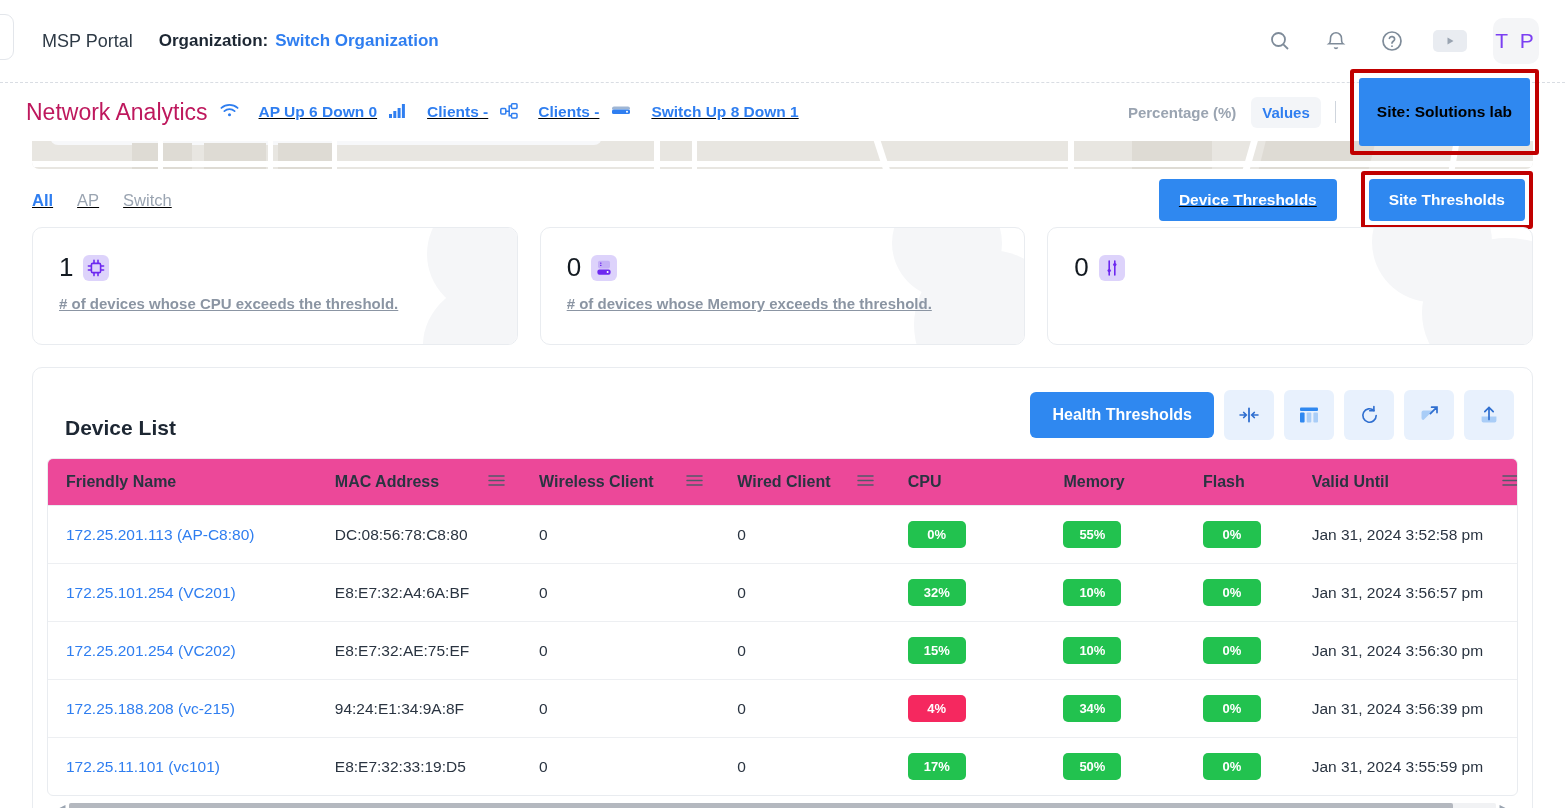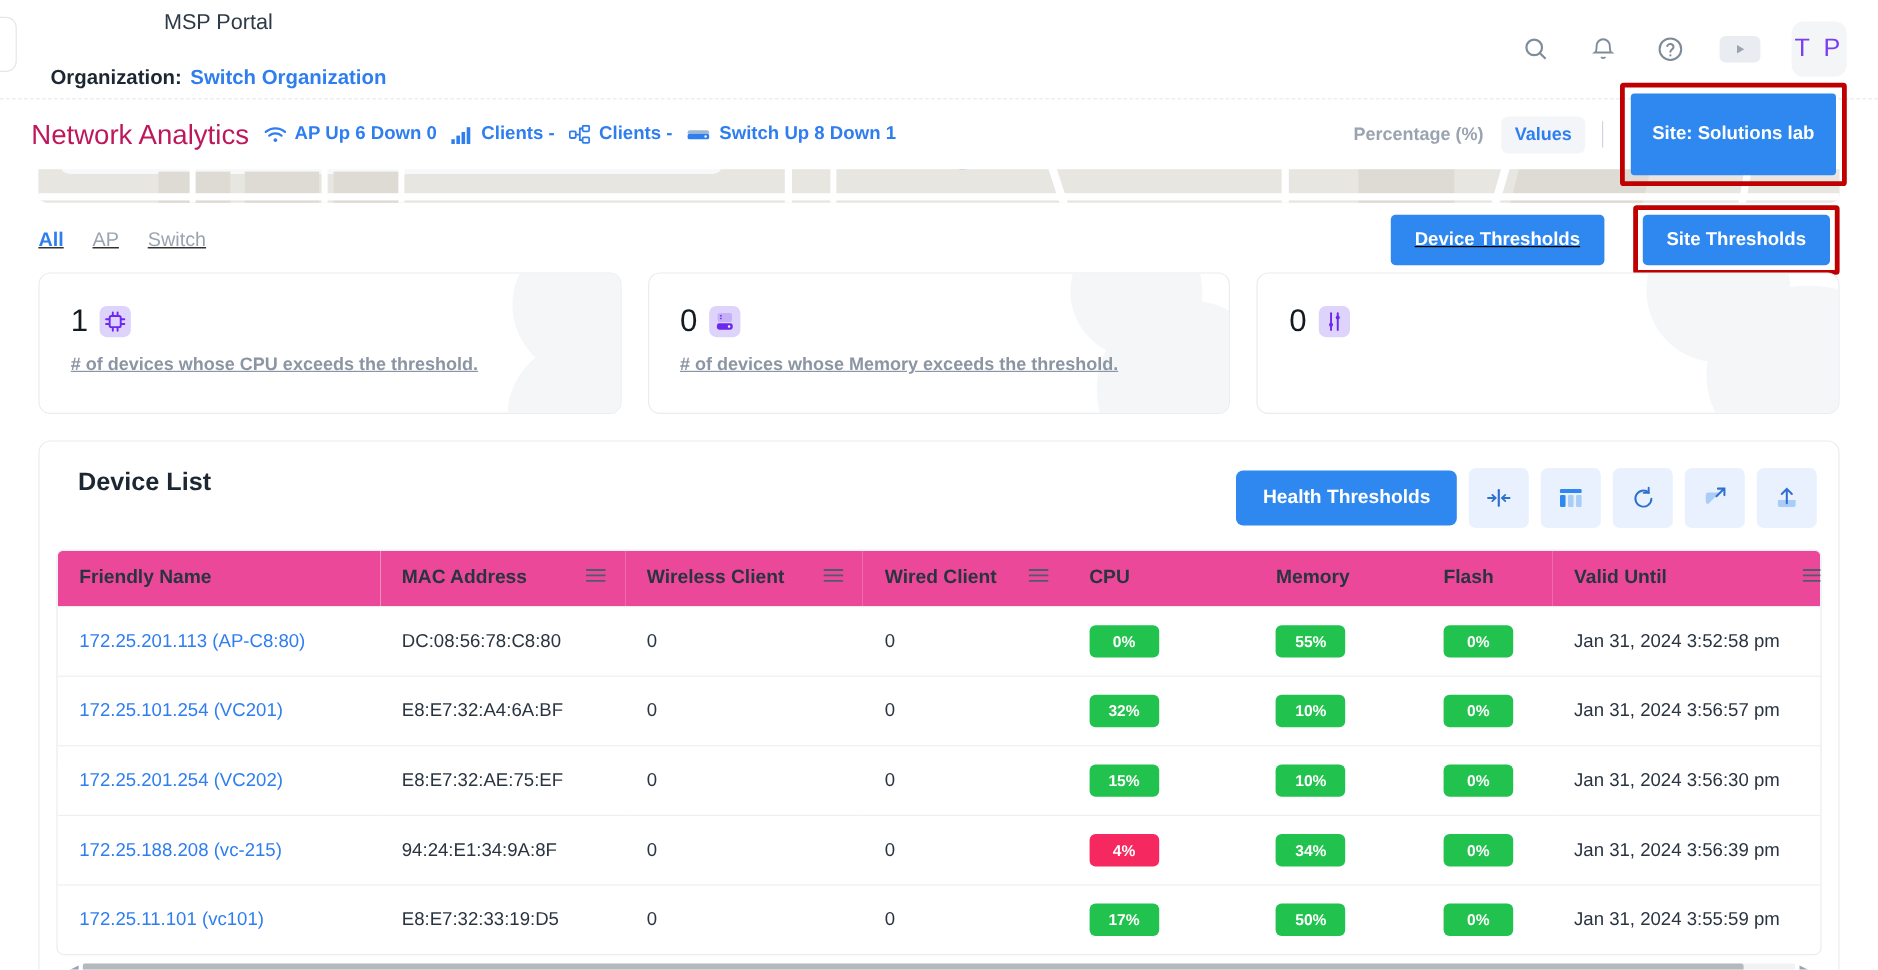--- a/index.html
+++ b/index.html
@@ -9,21 +9,21 @@
     background: #ffffff; overflow: hidden;
   }
   .app { position: relative; width: 1565px; height: 808px; background:#fff; }
 
   
   .topbar {
     position: absolute; top: 0; left: 0; width: 1565px; height: 83px;
     background: #ffffff; border-bottom: 1px dashed #d9dde3;
     display: flex; align-items: center;
   }
-  .topbar-left { display: flex; align-items: center; padding-left: 42px; gap: 26px; flex-direction: column; }
+  .topbar-left { display: flex; align-items: center; padding-left: 42px; gap: 26px; }
   .msp-portal { font-size: 18px; color: #2e3a46; font-weight: 400; }
   .org-wrap { display: flex; align-items: center; gap: 7px; }
   .org-label { font-size: 17px; color: #1d2733; font-weight: 700; }
   .org-link { font-size: 17px; color: #2f7ef0; font-weight: 700; cursor: pointer; }
   .topbar-right {
     margin-left: auto; display: flex; align-items: center; gap: 26px; padding-right: 26px;
   }
   .ticon { width: 30px; height: 30px; display:flex; align-items:center; justify-content:center; cursor:pointer; color:#7e8b99; }
   .play-btn {
     width: 34px; height: 22px; background:#e9ecf1; border-radius:5px;
@@ -39,36 +39,36 @@
     background:#fff; border:1px solid #e3e6eb; border-radius: 9px;
   }
 
   
   .subheader {
     position: absolute; top: 83px; left: 0; width: 1565px; height: 58px;
     background: #fff; display: flex; align-items: center; padding: 0 26px 0 26px;
     z-index: 6;
   }
   .page-title { font-size: 23px; color: #be185d; font-weight: 400; margin-right: 12px; }
-  .stat-group { display:flex; align-items:center; gap: 7px; margin-right: 12px; cursor:pointer; }
+  .stat-group { display:flex; align-items:flex-start; gap: 20px; margin-right: 12px; cursor:pointer;text-decoration:underline; }
   .stat-icon { display:flex; align-items:center; color:#2f7ef0; }
   .stat-txt { font-size: 15.5px; color:#2f7ef0; font-weight: 700; white-space: nowrap; }
   .subheader-right { margin-left:auto; display:flex; align-items:center; gap: 4px; }
   .seg {
     font-size: 15px; font-weight: 700; padding: 7px 11px; border-radius: 6px; cursor: pointer;
   }
   .seg.inactive { color: #9aa4b1; }
   .seg.active { color: #2f7ef0; background: #f3f5f8; }
   .divider-v { width:1px; height:22px; background:#cfd5dd; margin: 0 10px; }
   .site-btn-wrap { position: relative; padding: 9px; }
   .site-btn-hl {
     position:absolute; inset:0; border: 4px solid #c00000; border-radius: 3px; pointer-events:none;
   }
   .site-btn {
-    background: #2f88f0; color:#ffffff; font-size: 15.5px; font-weight: 700;
+    background: #2f88f0; color:#000000; font-size: 15.5px; font-weight: 700;
     padding: 25px 18px; border-radius: 3px; border:none; cursor:pointer; white-space:nowrap;
   }
 
   
   .map-strip {
     position:absolute; top: 131px; left: 32px; width: 1501px; height: 38px;
     background: #e8e6e1; border-radius: 0 0 7px 7px; overflow: hidden; z-index: 1;
   }
   .map-road { position:absolute; background:#ffffff; }
   .map-block { position:absolute; background:#dedbd4; }
@@ -110,21 +110,21 @@
     width: 26px; height: 26px; background:#ddd3fb; border-radius:6px;
     display:flex; align-items:center; justify-content:center;
   }
   .card-desc { margin-top: 12px; font-size: 15px; color:#8b95a3; font-weight:700; position:relative; z-index:2;text-decoration:underline; }
 
   
   .panel {
     margin: 22px 32px 0 32px; background:#fff; border:1px solid #e9ecf0;
     border-radius: 10px; padding: 18px 14px 14px 14px;
   }
-  .panel-head { display:flex; align-items:flex-start; padding: 4px 4px 0 18px; }
+  .panel-head { display:flex; align-items:flex-end; padding: 4px 4px 0 18px; }
   .panel-title { font-size: 21px; color:#1d2733; font-weight:700; }
   .panel-tools { margin-left:auto; display:flex; align-items:center; gap: 10px; }
   .health-btn {
     background:#2f88f0; color:#fff; font-size:16px; font-weight:700;
     padding: 14px 22px; border-radius: 6px; border:none; cursor:pointer; white-space:nowrap;
   }
   .tool-btn {
     width: 50px; height: 50px; background:#e8f1fd; border-radius: 6px;
     display:flex; align-items:center; justify-content:center; cursor:pointer; color:#2f88f0;
   }

